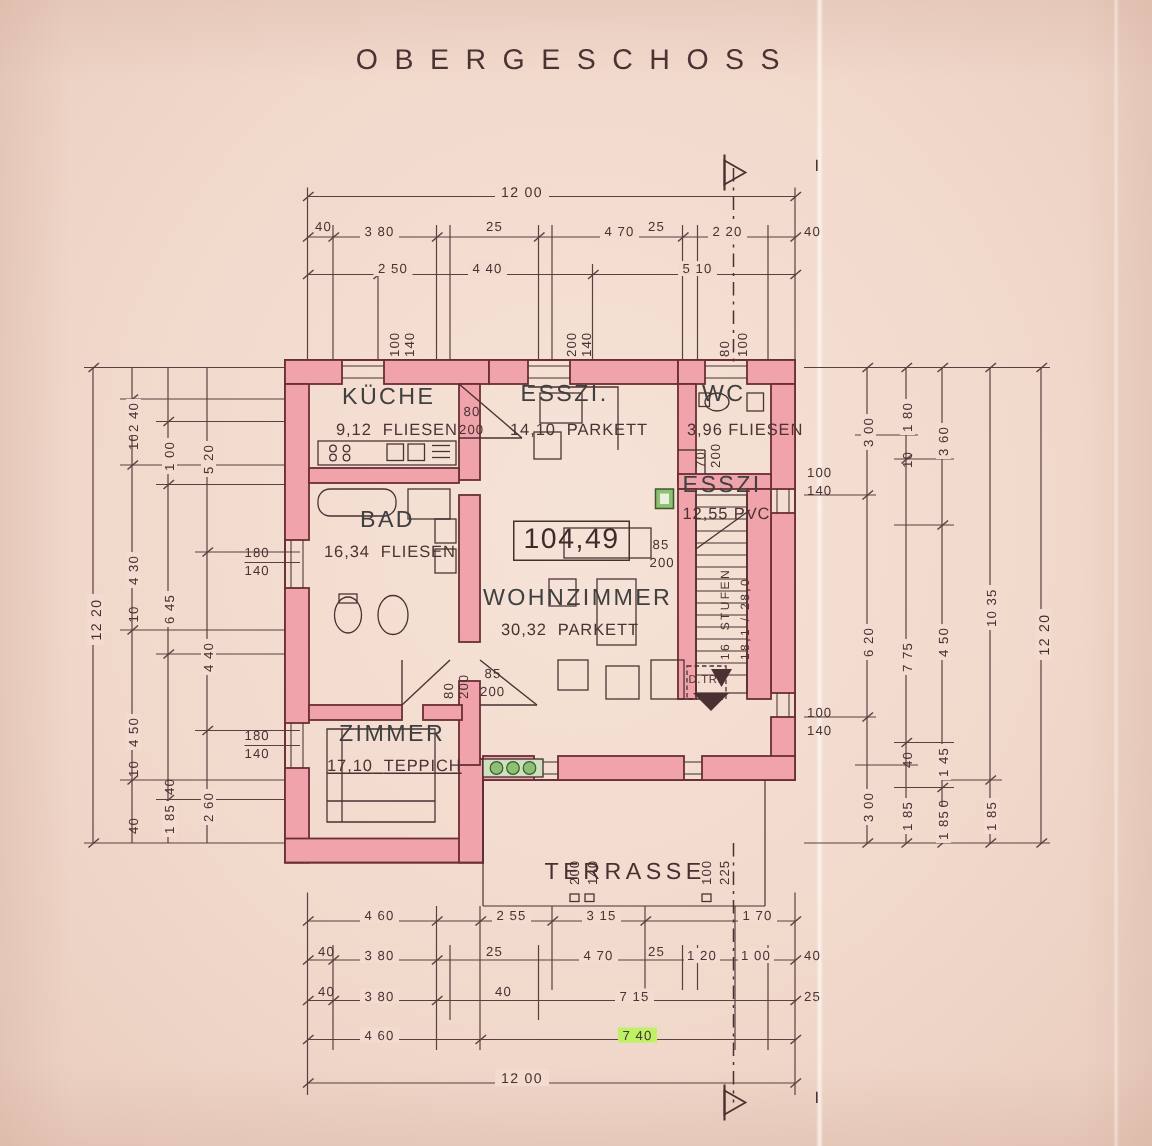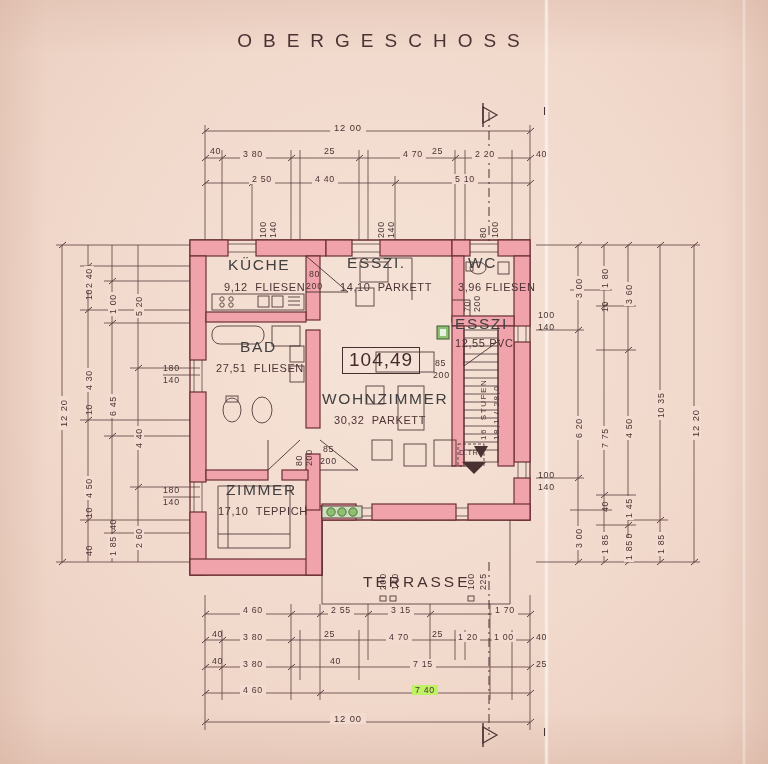--- a/index.html
+++ b/index.html
@@ -409,27 +409,27 @@
 <div class="t room" style="left:347px;top:254px;">ESSZI.</div>
 <div class="t roomsm" style="left:340px;top:281px;"><span>14,10</span>&nbsp;&nbsp;<span>PARKETT</span></div>
 
 <div class="t room" style="left:468px;top:254px;">WC</div>
 <div class="t roomsm" style="left:458px;top:281px;"><span>3,96</span>&nbsp;<span>FLIESEN</span></div>
 
 <div class="t room" style="left:455px;top:315px;">ESSZI</div>
 <div class="t roomsm" style="left:455px;top:337px;"><span>12,55</span>&nbsp;<span>PVC</span></div>
 
 <div class="t room" style="left:240px;top:338px;">BAD</div>
-<div class="t roomsm" style="left:216px;top:362px;"><span>27,51</span>&nbsp;&nbsp;<span>FLIESEN</span></div>
+<div class="t roomsm" style="left:216px;top:362px;"><span>16,34</span>&nbsp;&nbsp;<span>FLIESEN</span></div>
 
 <div class="t room" style="left:322px;top:390px;">WOHNZIMMER</div>
 <div class="t roomsm" style="left:334px;top:414px;"><span>30,32</span>&nbsp;&nbsp;<span>PARKETT</span></div>
 
 <div class="t room" style="left:226px;top:481px;">ZIMMER</div>
-<div class="t roomsm" style="left:218px;top:505px;"><span>17,10</span>&nbsp;&nbsp;<span>TEPPICH</span></div>
+<div class="t roomsm" style="left:218px;top:505px;text-decoration:underline;"><span>17,10</span>&nbsp;&nbsp;<span>TEPPICH</span></div>
 
 <div class="t" style="left:363px;top:533px;font-size:15.5px;letter-spacing:3px;color:#4a2f30;margin-top:40px;">TERRASSE</div>
 
 <div class="area" style="left:342px;top:347px;">104,49</div>
 
 <div class="t stxt vt" style="left:479px;top:440px;"><span>16</span>&nbsp;&nbsp;<span>STUFEN</span></div>
 <div class="t stxt vt" style="left:492px;top:440px;">18,1 / 28,0</div>
 <div class="t" style="left:459px;top:448px;font-size:7.5px;letter-spacing:.5px;">D.TR.</div>
 
 <div class="t dim vt" style="left:258px;top:238px;">100</div>

